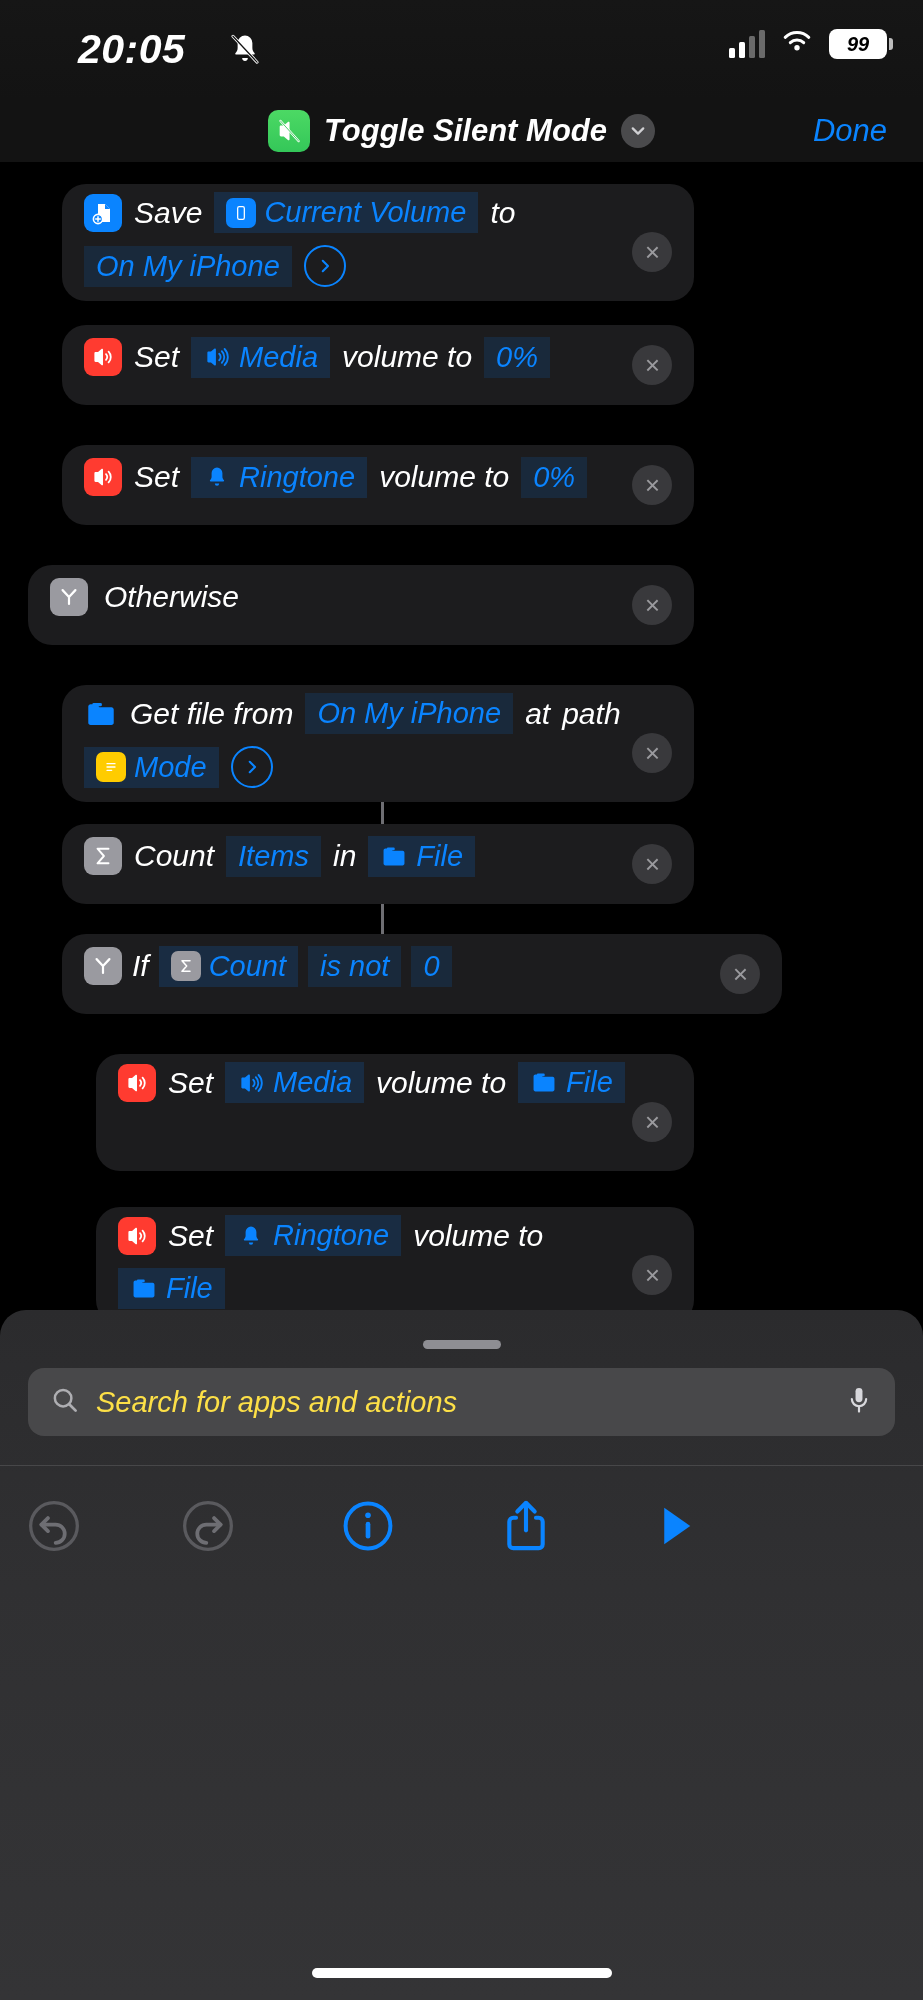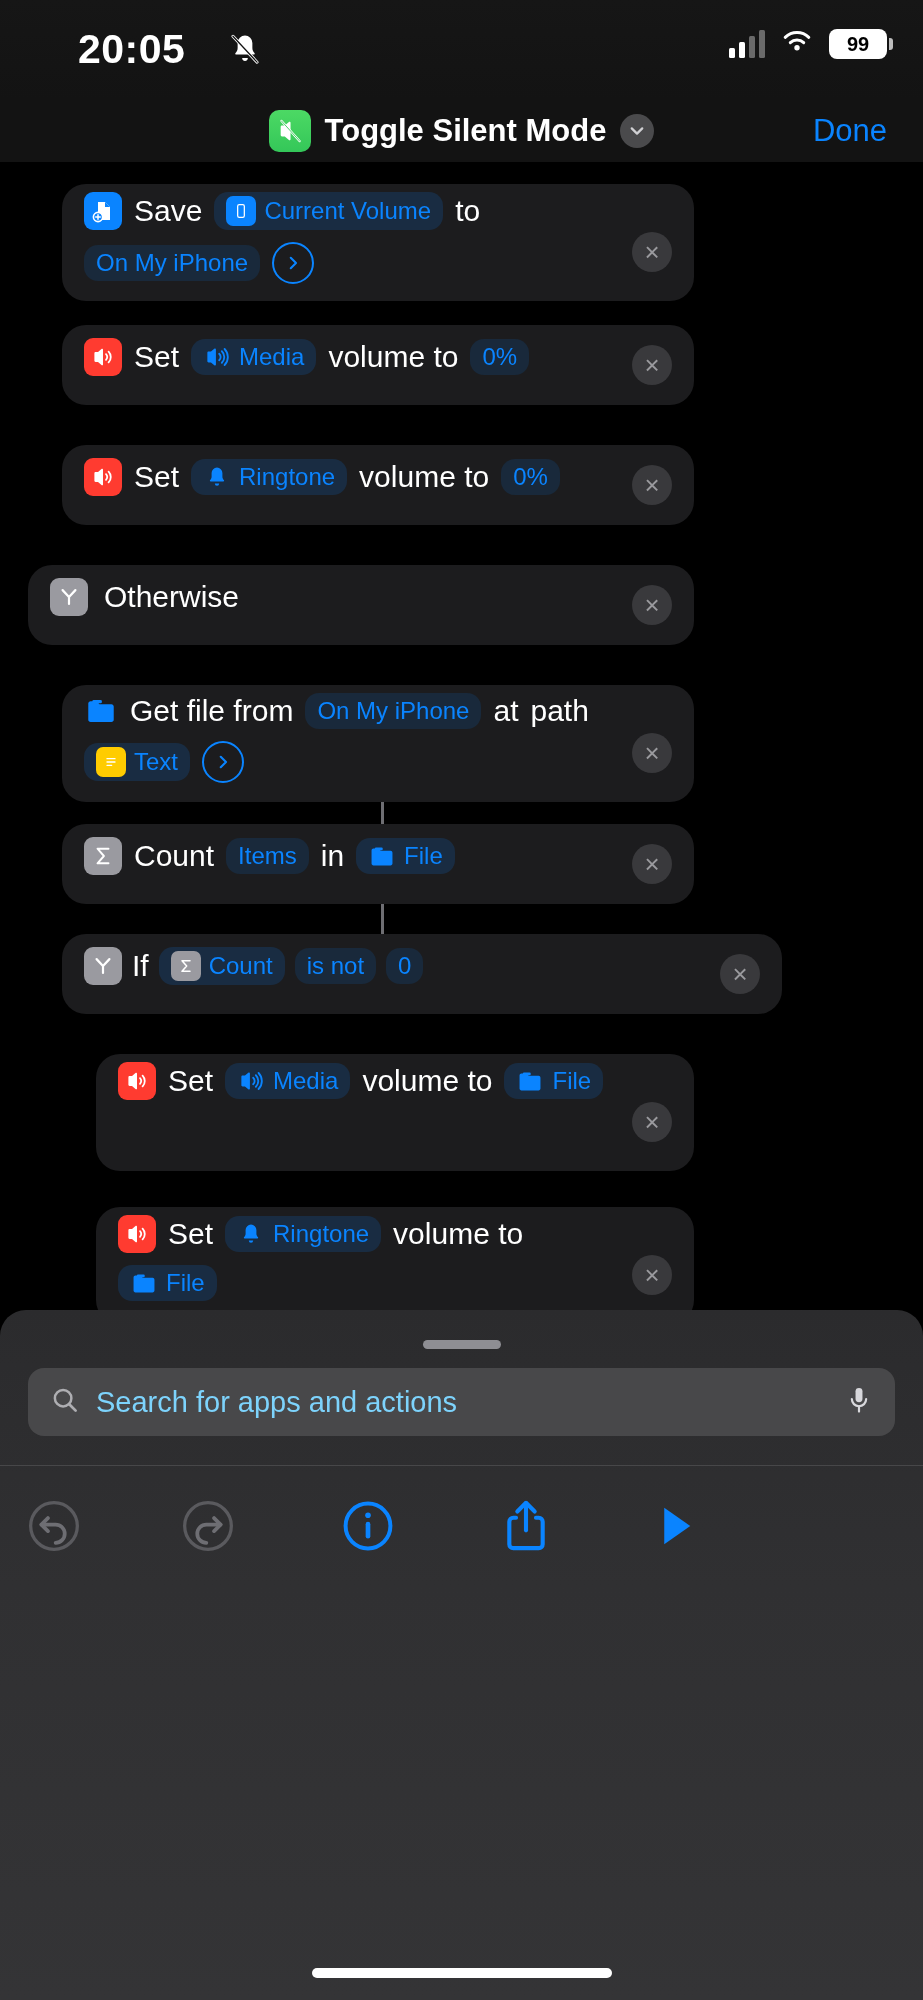--- a/index.html
+++ b/index.html
@@ -2,21 +2,21 @@
 <html><head>
 <meta charset="utf-8">
 <style>
   * { margin:0; padding:0; box-sizing:border-box; }
   html,body {
     width:923px; height:2000px;
     background:#000;
     font-family:"Liberation Sans", sans-serif;
     overflow:hidden;
   }
-  #screen { position:relative; width:923px; height:2000px; background:#000; }
+  #screen { position:relative; width:923px; height:2000px; background:#000;font-style:italic; }
 
   
   .statusbar{
     position:absolute; left:0; top:0; width:923px; height:100px;
     background:linear-gradient(180deg,#161616 0%, #131313 100%);
     display:flex; align-items:center;
   }
   .sb-time{
     position:absolute; left:78px; top:26px;
     color:#fff; font-size:41px; font-weight:600; letter-spacing:.5px;
@@ -78,23 +78,23 @@
   }
   .card-inner{
     display:flex; flex-wrap:wrap; align-items:center;
     gap:12px 12px;
     padding-right:44px;
   }
   .tok-text{ color:#fff; font-size:30px; white-space:nowrap; }
   .tok-var{
     display:inline-flex; align-items:center; gap:8px;
     background:rgba(10,132,255,.16);
-    border-radius:14px;
+    border-radius:0;
     padding:4px 12px;
-    color:#0a84ff; font-size:24px; white-space:nowrap;
+    color:#0a84ff; font-size:29px; white-space:nowrap;
   }
   .tok-var.plain{ background:rgba(10,132,255,.13); }
   .remove-btn{
     position:absolute; right:22px; top:50%; transform:translateY(-50%);
     width:40px; height:40px; border-radius:50%;
     background:#39393c;
     display:flex; align-items:center; justify-content:center;
     color:#9a9a9e; font-size:26px; line-height:1;
   }
 
@@ -134,21 +134,21 @@
   }
   .grabber{
     position:absolute; left:50%; top:30px; transform:translateX(-50%);
     width:78px; height:9px; border-radius:5px; background:#8e8e93;
   }
   .searchbar{
     position:absolute; left:28px; top:58px; width:867px; height:68px;
     background:#48484a; border-radius:16px;
     display:flex; align-items:center; padding:0 22px;
   }
-  .search-ph{ color:#7dd3fc; font-size:29px; margin-left:16px; flex:1; }
+  .search-ph{ color:#fde047; font-size:29px; margin-left:16px; flex:1; }
   .tabdiv{
     position:absolute; left:0; top:155px; width:923px; height:1px;
     background:rgba(255,255,255,.12);
   }
   .toolbar{
     position:absolute; left:0; top:156px; width:923px; height:120px;
     display:flex; align-items:center;
   }
   .tb-item{
     position:absolute; top:50%; transform:translateY(-50%);
@@ -329,21 +329,21 @@
         <span class="tok-text">at</span>
         <span class="tok-text">path</span>
         <span class="tok-var">
           <span class="ig sqyellow">
             <svg width="16" height="16" viewBox="0 0 24 24">
               <rect x="5" y="6" width="14" height="2" rx="1" fill="#fff"></rect>
               <rect x="5" y="11" width="14" height="2" rx="1" fill="#fff"></rect>
               <rect x="5" y="16" width="9" height="2" rx="1" fill="#fff"></rect>
             </svg>
           </span>
-          <span>Text</span>
+          <span>Mode</span>
         </span>
         <span class="disclosure">
           <svg width="18" height="18" viewBox="0 0 24 24">
             <path d="M9 5l7 7-7 7" stroke="#0a84ff" stroke-width="2.8" fill="none" stroke-linecap="round" stroke-linejoin="round"></path>
           </svg>
         </span>
       </div>
       <div class="remove-btn" style="top:48px; transform:none;">×</div>
     </div>
 

